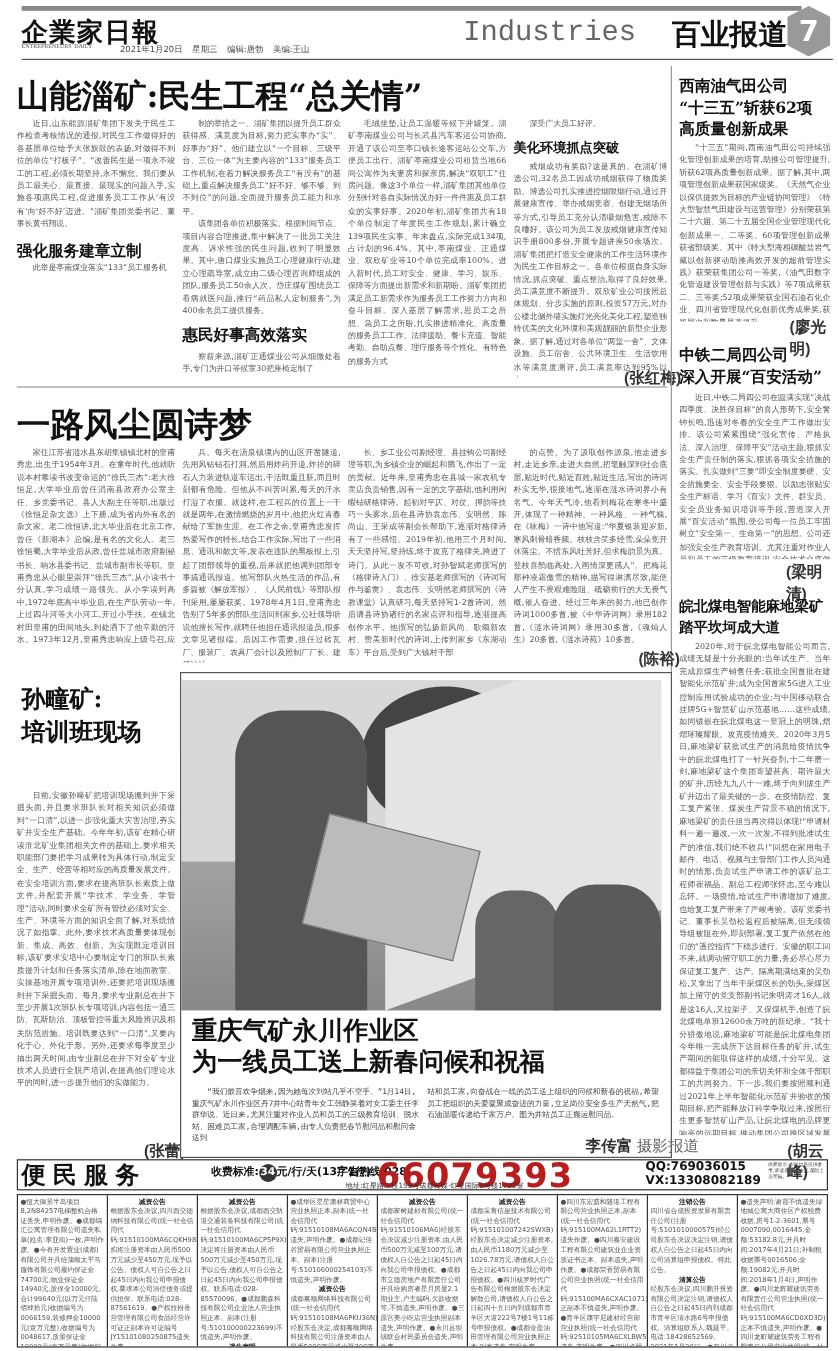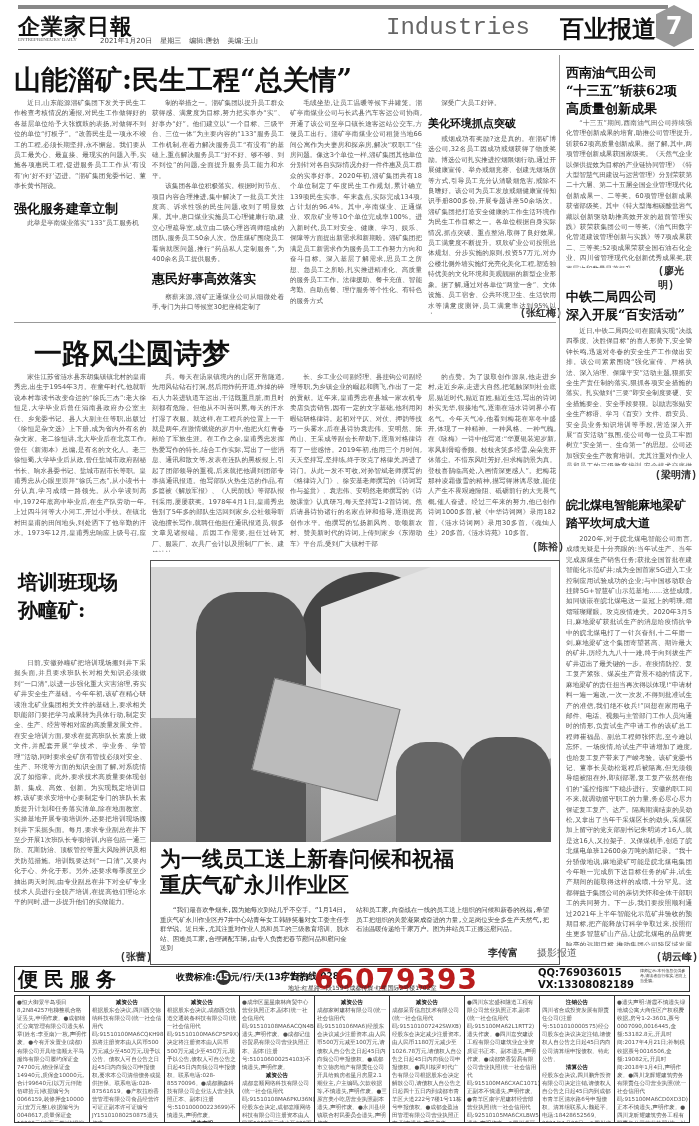--- a/index.html
+++ b/index.html
@@ -10,21 +10,21 @@
 .logo-en{position:absolute;left:14px;top:37px;font-size:5px;color:#555;font-family:"Liberation Serif",serif}
 .meta{position:absolute;left:96px;top:36px;font-size:7px;color:#444;font-family:"DejaVu Sans",sans-serif;display:flex;gap:8px}
 .sec-en{position:absolute;left:382px;top:14px;font-size:24px;font-family:"Liberation Mono",monospace;color:#666}
 .sec-cn{position:absolute;left:556px;top:13px;font-size:24px;font-weight:bold;color:#111;font-family:"DejaVu Sans",sans-serif}
 .pagebadge{position:absolute;left:652px;top:5px;width:36px;height:42px;background:#999;clip-path:polygon(50% 0,100% 22%,100% 78%,50% 100%,0 78%,0 22%);color:#fff;font-size:24px;font-weight:bold;text-align:center;line-height:42px;font-family:"DejaVu Sans",sans-serif}
 .headrule{position:absolute;left:14px;top:49px;width:676px;height:1px;background:#555}
 .h1{position:absolute;font-weight:bold;color:#111;font-family:"DejaVu Serif",serif;white-space:nowrap}
 .sub{position:absolute;font-weight:bold;font-size:13px;color:#111;font-family:"DejaVu Sans",sans-serif}
 .col{position:absolute;font-size:6.6px;line-height:10.4px;color:#555;text-align:justify;overflow:hidden;font-family:"DejaVu Sans",sans-serif}
 .col p{text-indent:2em}
-.byline{position:absolute;font-size:10px;font-weight:bold;color:#333;font-family:Liberation Mono, monospace}
+.byline{position:absolute;font-size:13px;font-weight:bold;color:#333;font-family:Liberation Sans, sans-serif}
 .vrule{position:absolute;width:1px;background:#999}
 .hrule{position:absolute;height:1px;background:#999}
 .photo-frame{position:absolute;left:150px;top:560px;width:410px;height:405px;border:1px solid #555;background:#fff}
 .photo{position:absolute;left:151px;top:567px;width:400px;height:275px;background:linear-gradient(180deg,#c9c9c9 0%,#aaa 40%,#888 100%);overflow:hidden}
 .photo .sky{position:absolute;left:0;top:0;width:100%;height:55%;background:#d8d8d8}
 .photo .tree{position:absolute;left:150px;top:5px;width:140px;height:120px;border-radius:50%;background:#444}
 .photo .bldg{position:absolute;left:170px;top:40px;width:230px;height:235px;background:#e4e4e4;transform:skewY(-20deg);transform-origin:left bottom}
 .photo .man{position:absolute;left:45px;top:25px;width:110px;height:250px;background:#555;border-radius:40px 40px 0 0}
 .photo .box{position:absolute;left:110px;top:125px;width:130px;height:95px;background:#bbb;transform:rotate(14deg);border:1px solid #777}
 .photo .w1{position:absolute;left:245px;top:175px;width:70px;height:100px;background:#666;border-radius:30px 30px 0 0}
@@ -88,63 +88,63 @@
   </div>
 <div class="sub" style="left:428px;top:116px;font-size:11px">美化环境抓点突破</div>
 <div class="col" style="left:428px;top:134px;width:128px;height:180px">
     <p>戒烟成功有奖励?这是真的。在淄矿博选公司,32名员工因成功戒烟获得了物质奖励。博选公司扎实推进控烟限烟行动,通过开展健康宣传、举办戒烟竞赛、创建无烟场所等方式,引导员工充分认清吸烟危害,戒除不良嗜好。该公司为员工发放戒烟健康宣传知识手册800多份,开展专题讲座50余场次。淄矿集团把打造安全健康的工作生活环境作为民生工作目标之一。各单位根据自身实际情况,抓点突破、重点整治,取得了良好效果,员工满意度不断提升。双欣矿业公司按照总体规划、分步实施的原则,投资57万元,对办公楼北侧外墙实施灯光亮化美化工程,塑造独特优美的文化环境和美观靓丽的新型企业形象。据了解,通过对各单位“两堂一舍”、文体设施、员工宿舍、公共环境卫生、生活饮用水等满意度测评,员工满意率达到95%以上。</p>
   </div>
 <div class="byline" style="left:520px;top:306px">(张红梅)</div>
 
 <div class="vrule" style="left:559px;top:55px;height:905px"></div>
 <div class="hrule" style="left:14px;top:322px;width:542px"></div>
 
-<div class="h1" style="left:14px;top:335px;font-size:28px;margin-left:20px;">一路风尘圆诗梦</div>
+<div class="h1" style="left:14px;top:335px;font-size:28px;">一路风尘圆诗梦</div>
 <div class="col" style="left:14px;top:372px;width:132px;height:168px">
     <p>家住江苏省涟水县东胡集镇镇北村的皇甫秀忠,出生于1954年3月。在童年时代,他就听说本村靠读书改变命运的“徐氏三杰”:老大徐恒足,大学毕业后曾任涓南县政府办公室主任、乡党委书记、县人大副主任等职,出版过《徐恒足杂文选》上下册,成为省内外有名的杂文家。老二徐恒讲,北大毕业后在北京工作,曾任《新湖本》总编,是有名的文化人。老三徐恒蜀,大学毕业后从政,曾任盐城市政府副秘书长、响水县委书记、盐城市副市长等职。皇甫秀忠从心眼里崇拜“徐氏三杰”,从小读书十分认真,学习成绩一路领先。从小学读到高中,1972年底高中毕业后,在生产队劳动一年,上过四斗河等大小河工,开过小手扶。在镇北村田皇甫的田间地头,到处洒下了他辛勤的汗水。1973年12月,皇甫秀忠响应上级号召,应征入伍,在南京83475部队85分队当工程</p>
   </div>
 <div class="col" style="left:152px;top:372px;width:132px;height:180px">
     <p>兵。每天在汤泉镇境内的山区开凿隧道,先用风钻钻石打洞,然后用炸药开道,炸掉的碎石人力装进轨道车运出,干活既重且脏,而且时刻都有危险。但他从不叫苦叫累,每天的汗水打湿了衣服。就这样,在工程兵的位置上一干就是两年,在激情燃烧的岁月中,他把火红青春献给了军旅生涯。在工作之余,皇甫秀忠发挥热爱写作的特长,结合工作实际,写出了一些消息、通讯和散文等,发表在连队的黑板报上,引起了团部领导的重视,后来就把他调到团部专事搞通讯报道。他写部队火热生活的作品,有多篇被《解放军报》、《人民前线》等部队报刊采用,屡屡获奖。1978年4月1日,皇甫秀忠告别了5年多的部队生活回到家乡,公社领导听说他擅长写作,就聘任他担任通讯报道员,很多文章见诸报端。后因工作需要,担任过砖瓦厂、服装厂、农具厂会计以及照制厂厂长、建筑站站</p>
   </div>
 <div class="col" style="left:290px;top:372px;width:132px;height:180px">
     <p>长、乡工业公司副经理、县挂钩公司副经理等职,为乡镇企业的崛起和腾飞,作出了一定的贡献。近年来,皇甫秀忠在县城一家农机专卖店负责销售,因有一定的文字基础,他利用闲暇钻研格律诗。起初对平仄、对仗、押韵等技巧一头雾水,后在县诗协袁志伟、安明然、陈尚山、王采成等副会长帮助下,逐渐对格律诗有了一些感悟。2019年初,他用三个月时间,天天坚持写,坚持练,终于攻克了格律关,跨进了诗门。从此一发不可收,对孙智斌老师撰写的《格律诗入门》、徐安基老师撰写的《诗词写作与鉴赏》、袁志伟、安明然老师撰写的《诗教课堂》认真研习,每天坚持写1-2首诗词。然后请县诗协诸行的名家点评和指导,逐渐提高创作水平。他撰写的弘扬新风尚、歌颂新农村、赞美新时代的诗词,上传到家乡《东湖动车》平台后,受到广大镇村干部</p>
   </div>
 <div class="col" style="left:428px;top:372px;width:128px;height:165px">
     <p>的点赞。为了汲取创作源泉,他走进乡村,走近乡亲,走进大自然,把笔触深到社会底层,贴近时代,贴近百姓,贴近生活,写出的诗词朴实无华,很接地气,逐渐在涟水诗词界小有名气。今年天气冷,他看到梅花在寒冬中盛开,体现了一种精神、一种风格、一种气魄,在《咏梅》一诗中他写道:“华夏银装迎岁新,寒风刺骨暗香频。枝枝含笑多经雪,朵朵竞开休落尘。不惜东风吐芳好,但求梅韵景为真。登枝喜鹊临高处,入画情深更感人”。把梅花那种凌霜傲雪的精神,描写得淋漓尽致,能使人产生不畏艰难险阻、砥砺前行的大无畏气概,催人奋进。经过三年来的努力,他已创作诗词1000多首,被《中华诗词网》录用182首,《涟水诗词网》录用30多首,《魂灿人生》20多首,《涟水诗苑》10多首。</p>
   </div>
 <div class="byline" style="left:532px;top:540px">(陈裕)</div>
 
 <div class="h1" style="left:18px;top:568px;font-size:20px;line-height:28px">
+  <div>孙疃矿:</div>
   <div>培训班现场</div>
-  <div>孙疃矿:</div>
 </div>
 <div class="col" style="left:14px;top:658px;width:132px;height:290px">
     <p>日前,安徽孙疃矿把培训现场搬到井下采掘头面,并且要求班队长对相关知识必须做到“一口清”,以进一步强化重大灾害治理,夯实矿井安全生产基础。今年年初,该矿在精心研读淮北矿业集团相关文件的基础上,要求相关职能部门要把学习成果转为具体行动,制定安全、生产、经营等相对应的高质量发展文件。在安全培训方面,要求在提高班队长素质上做文件,并配套开展“学技术、学业务、学管理”活动,同时要求全矿所有管技必须对安全、生产、环境等方面的知识全面了解,对系统情况了如指掌。此外,要求技术高质量要体现创新、集成、高效、创新。为实现既定培训目标,该矿要求安培中心要制定专门的班队长素质提升计划和任务落实清单,除在地面教室、实操基地开展专项培训外,还要把培训现场搬到井下采掘头面。每月,要求专业副总在井下至少开展1次班队长专项培训,内容包括一通三防、瓦斯防治、顶板管控等重大风险辨识及相关防范措施。培训既要达到“一口清”,又要内化于心、外化于形。另外,还要求每季度至少抽出两天时间,由专业副总在井下对全矿专业技术人员进行全脱产培训,在提高他们理论水平的同时,进一步提升他们的实做能力。</p>
   </div>
 <div class="byline" style="left:120px;top:950px">(张蕾)</div>
 
 <div class="photo-frame"></div>
 <div class="photo">
   <div class="sky"></div>
   <div class="tree"></div>
   <div class="bldg"></div>
   <div class="man"></div>
   <div class="box"></div>
   <div class="w1"></div>
   <div class="w2"></div>
 </div>
 <div class="cap-title">
+  <div>重庆气矿永川作业区</div>
   <div>为一线员工送上新春问候和祝福</div>
-  <div>重庆气矿永川作业区</div>
 </div>
 <div class="cap-text" style="left:160px;top:906px;width:190px;height:48px;text-indent:2em">“我们最喜欢争烟来,因为她每次到站几乎不空手。”1月14日,重庆气矿永川作业区丹7井中心站青年女工韩静笑着对女工委主任李群华说。近日来,尤其注重对作业人员和员工的三级教育培训、脱水站、困难员工家,合理调配车辆,由专人负责把春节慰问品和慰问金送到</div>
 <div class="cap-text" style="left:356px;top:906px;width:196px;height:30px">站和员工家,向奋战在一线的员工送上组织的问候和新春的祝福,希望员工把组织的关爱凝聚成奋进的力量,立足岗位安全多生产天然气,把石油温暖传递给千家万户。图为井站员工正搬运慰问品。</div>
 <div class="byline" style="left:488px;top:946px">
   <span>李传富</span>
-  <span style="font-weight:normal;color:#666;margin-left:13px">摄影报道</span>
+  <span style="font-weight:normal;color:#666;margin-left:0">摄影报道</span>
 </div>
 
 <div class="h1" style="left:566px;top:64px;font-size:13px;line-height:18px">
   <div>西南油气田公司</div>
   <div>“十三五”斩获62项</div>
   <div>高质量创新成果</div>
 </div>
 <div class="col" style="left:566px;top:118px;width:126px;height:150px">
     <p>“十三五”期间,西南油气田公司持续强化管理创新成果的培育,助推公司管理提升,斩获62项高质量创新成果。据了解,其中,两项管理创新成果获国家级奖。《天然气企业以保供提效为目标的产业链协同管理》《特大型智慧气田建设与运营管理》分别荣获第二十六届、第二十五届全国企业管理现代化创新成果一、二等奖。60项管理创新成果获省部级奖。其中《特大型海相碳酸盐岩气藏以创新驱动助推高效开发的超前管理实践》获荣获集团公司一等奖,《油气田数字化管道建设管理创新与实践》等7项成果获二、三等奖;52项成果荣获全国石油石化企业、四川省管理现代化创新优秀成果奖,获奖层次和数量显著提升。</p>
   </div>
@@ -164,21 +164,21 @@
   <div>踏平坎坷成大道</div>
 </div>
 <div class="col" style="left:566px;top:534px;width:126px;height:412px">
     <p>2020年,对于皖北煤电智能公司而言,成绩无疑是十分亮眼的:当年试生产、当年完成原煤生产销售任务;获批全国首批在建智能化示范矿井;成为全国首家5G进入工业控制应用试验成功的企业;与中国移动联合挂牌5G+智慧矿山示范基地……这些成绩,如同镶嵌在皖北煤电这一皇冠上的明珠,熠熠璀璨耀眼。攻克疫情难关。2020年3月5日,麻地梁矿获批试生产的消息给疫情抗争中的皖北煤电打了一针兴奋剂,十二年磨一剑,麻地梁矿这个集团寄望甚高、期许最大的矿井,历经九九八十一难,终于向到拔生产矿井迈出了最关键的一步。在疫情防控、复工复产紧张、煤炭生产背景不稳的情况下,麻地梁矿的责任担当再次得以体现!“申请材料一遍一遍改,一次一次发,不得到批准试生产的准信,我们绝不收兵!”回想在家用电子邮件、电话、视频与主管部门工作人员沟通时的情形,负责试生产申请工作的该矿总工程师崔福晶、副总工程师张怀志,至今难以忘怀。一场疫情,给试生产申请增加了难度,也给复工复产带来了严峻考验。该矿党委书记、董事长吴劲松返程后被隔离,但无须领导组被阻在外,即刻部署,复工复产依然在他们的“遥控指挥”下稳步进行。安徽的职工回不来,就调动留守职工的力量,务必尽心尽力保证复工复产、达产。隔离期满结束的吴劲松,又拿出了当年干采煤区长的劲头,采煤区加上留守的党支部副书记朱明涛才16人,就是这16人,又拉架子、又保煤机手,创造了皖北煤电单班12600余万吨的新纪录。“我十分骄傲地说,麻地梁矿可能是皖北煤电集团今年唯一完成所下达目标任务的矿井,试生产期间的能取得这样的成绩,十分罕见。这都得益于集团公司的亲切关怀和全体干部职工的共同努力。下一步,我们要按照顺利通过2021年上半年智能化示范矿井验收的预期目标,把产能释放订科学争取过来,按照衍生更多智慧矿山产品,让皖北煤电的品牌更响亮的远期目标,推动集团公司跨区域发展取得更大成功!”该矿党委书记、董事长吴劲松的一番话,立足当下、着眼长远,勾勒出了皖北煤电集团高质量发展的一轮朝阳!</p>
   </div>
 <div class="byline" style="left:656px;top:950px">(胡云峰)</div>
 
 <div class="ad-bar"></div>
 <div class="ad-title">便民服务</div>
 <div class="ad-fee">
-  <span>收费标准:</span><span class="circ">45</span><span>元/行/天(13字1行)</span>
+  <span>收费标准:</span><span class="circ">34</span><span>元/行/天(13字1行)</span>
 </div>
 <div class="ad-hot">广告热线 028-</div>
 <div class="ad-phone">66079393</div>
 <div class="ad-addr">地址:红星路二段159号成都传媒·红星国际2号楼1702室</div>
 <div class="ad-qq">
   <div>QQ:769036015</div>
   <div>VX:13308082189</div>
 </div>
 <div class="ad-law">律师提示:本刊信息仅供参考,请读者自行核实,谨防上当受骗。</div>
 

